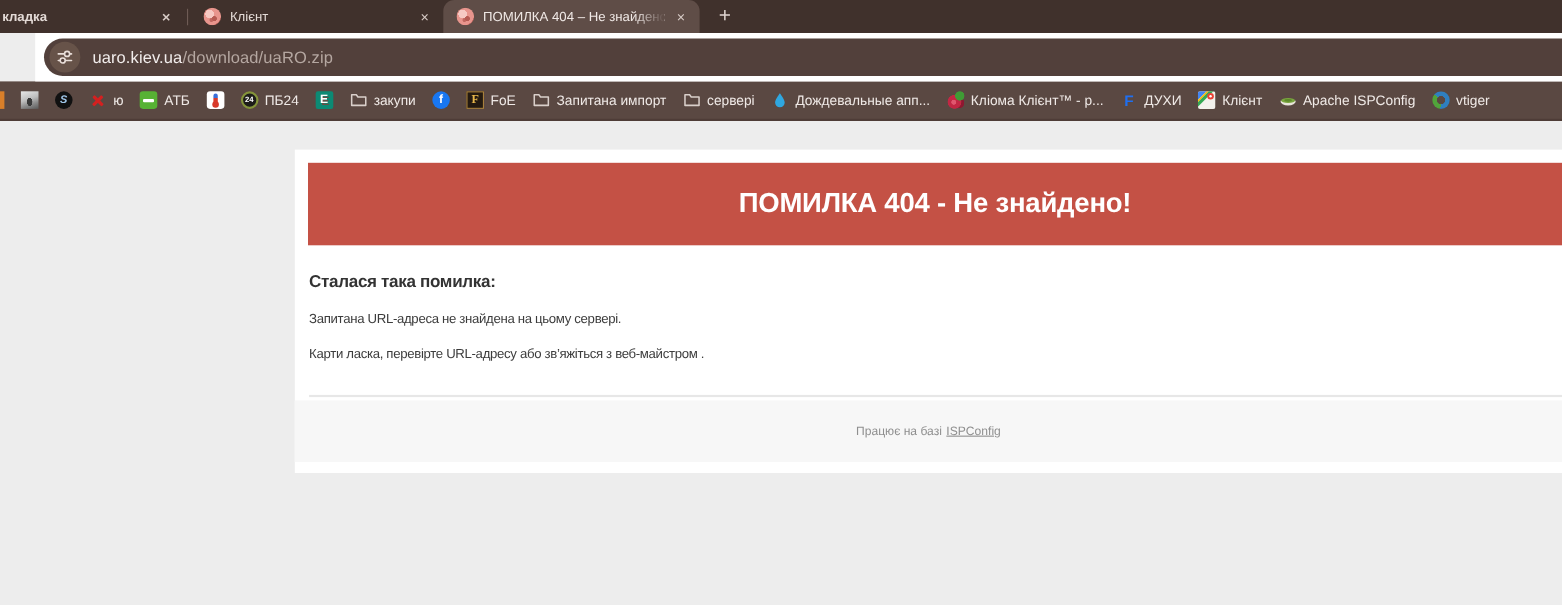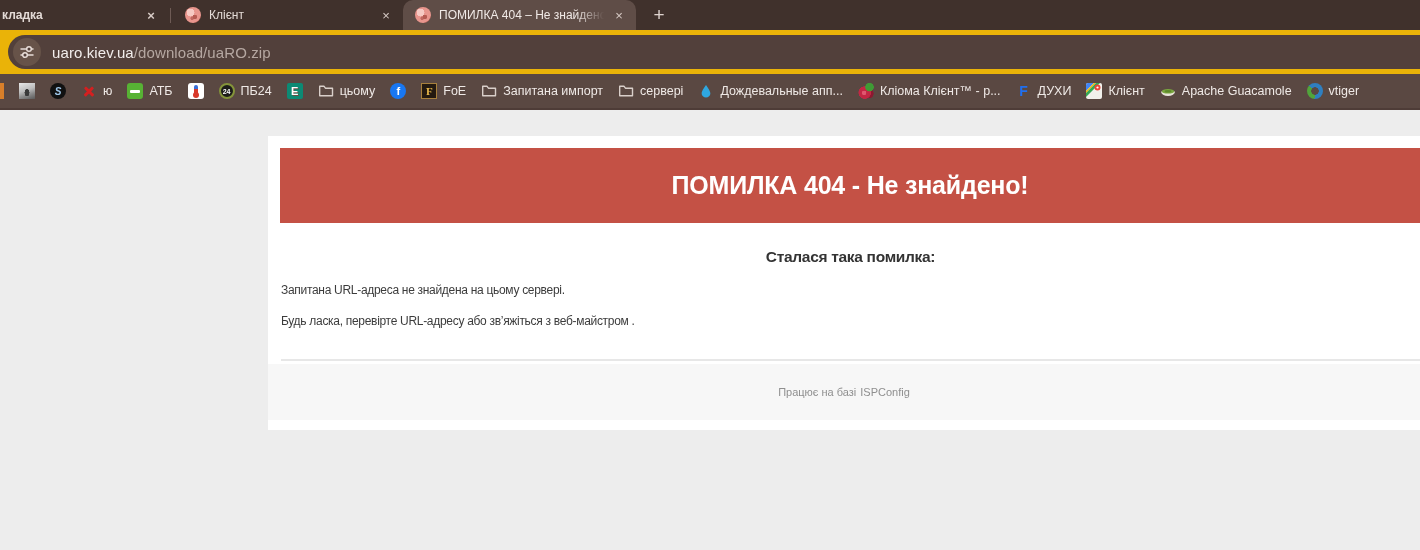--- a/index.html
+++ b/index.html
@@ -20,21 +20,21 @@
   .tab-sep { width:1px; height:15px; background:#6e5b55; margin:0 2px 7px 2px; align-self:flex-end; }
   .favicon { width:16px; height:16px; border-radius:50%; flex:0 0 auto; margin-right:8px;
       background:
         radial-gradient(circle at 62% 62%, #b55a52 0 2px, transparent 2.5px),
         radial-gradient(circle at 45% 70%, #c06760 0 1.5px, transparent 2px),
         radial-gradient(circle at 35% 35%, #f6c9c3 0 26%, #e8958d 27% 72%, #d4736b 73% 100%); }
   .newtab { width:26px; height:26px; margin:0 0 2px 10px; display:flex; align-items:center; justify-content:center;
       color:#ded3cf; font-size:19px; cursor:pointer; border-radius:50%; }
 
   
-  .toolbar { height:44px; background:#eab308; position:relative; }
+  .toolbar { height:44px; background:#ffffff; position:relative;margin-left:32px; }
   .omnibox { position:absolute; left:8px; right:-20px; top:5px; height:34px; border-radius:17px;
       background:#52403b; display:flex; align-items:center; }
   .omni-icon-wrap { width:28px; height:28px; border-radius:50%; background:#675349; margin-left:5px;
       display:flex; align-items:center; justify-content:center; flex:0 0 auto; cursor:pointer; }
   .omni-url { margin-left:11px; font-size:15px; letter-spacing:.1px; white-space:nowrap; }
   .omni-host { color:#f2edec; }
   .omni-path { color:#b5a7a1; }
 
   
   .bookmarks { height:36px; background:#5a4842; border-bottom:2px solid #4e3c37; display:flex; align-items:center; gap:15px; overflow:hidden; }
@@ -67,26 +67,26 @@
       radial-gradient(circle at 68% 66%, #8c1830 0 4.5px, transparent 5px); }
   .ic-vtiger { border-radius:50%; background:
       radial-gradient(circle at center, #5a4842 0 3.5px, transparent 4px),
       conic-gradient(from 40deg, #2f7fc0 0 40%, #51a43b 40% 75%, #2f7fc0 75% 100%); }
 
   
   .page { position:absolute; top:112px; left:0; right:0; bottom:0; background:#ededed; }
   .card { position:absolute; left:268px; right:0; top:24px; background:#fff; padding-bottom:10px; }
   .banner { margin:12px 0 0 12px; height:75px; background:#c45145; display:flex; align-items:center; justify-content:center; }
   .banner h1 { color:#fff; font-size:25px; font-weight:bold; letter-spacing:-0.2px; }
-  .err-head { margin:25px 0 0 13px; font-size:15.5px; font-weight:bold; color:#333; letter-spacing:-0.3px;text-align:center; }
+  .err-head { margin:25px 0 0 13px; font-size:15.5px; font-weight:bold; color:#333; letter-spacing:-0.3px; }
   .err-p { margin:17px 0 0 13px; font-size:12px; color:#3c3c3c; letter-spacing:-0.3px; }
   .divider { margin:31px 0 3px 13px; border-top:2px solid #e7e7e7; }
   .card-footer { height:56px; background:#f7f7f7; display:flex; align-items:center; justify-content:center;
       font-size:11px; color:#8f8f8f; }
-  .card-footer a { color:#8f8f8f; cursor:pointer; margin-left:4px; }
+  .card-footer a { color:#8f8f8f; text-decoration:underline; cursor:pointer; margin-left:4px; }
 </style>
 </head>
 <body>
 
 <div class="tabbar">
   <div class="tab tab-cut">
     <span class="tab-title">кладка</span>
     <span class="tab-close">×</span>
   </div>
   <div class="tab-sep"></div>
@@ -146,21 +146,21 @@
     </div>
   <div class="bm">
       <span class="bicon ic-epic">Е</span>
     </div>
   <div class="bm">
     <span class="bicon">
         <svg width="16" height="16" viewBox="0 0 16 16">
           <path d="M1.7 3.2h4.2l1.5 2h7.1v7.6H1.7z" fill="none" stroke="#d9cfca" stroke-width="1.4" stroke-linejoin="round"></path>
         </svg>
       </span>
-    <span>цьому</span>
+    <span>закупи</span>
   </div>
   <div class="bm">
       <span class="bicon ic-fb">f</span>
     </div>
   <div class="bm">
       <span class="bicon ic-foe">F</span>
       <span>FoE</span>
     </div>
   <div class="bm">
     <span class="bicon">
@@ -208,35 +208,35 @@
     <span>Клієнт</span>
   </div>
   <div class="bm">
     <span class="bicon">
         <svg width="16" height="16" viewBox="0 0 16 16">
           <path d="M1 8.5a7 4.5 0 0 0 14 0z" fill="#e8e4da"></path>
           <ellipse cx="8" cy="8.3" rx="6.3" ry="2.3" fill="#7aa63f"></ellipse>
           <ellipse cx="8" cy="8.2" rx="3.4" ry="1.3" fill="#5d8a2a"></ellipse>
         </svg>
       </span>
-    <span>Apache Guacamole</span>
+    <span>Apache ISPConfig</span>
   </div>
   <div class="bm">
       <span class="bicon ic-vtiger"></span>
       <span>vtiger</span>
     </div>
 </div>
 
 <div class="page">
   <div class="card">
     <div class="banner">
       <h1>ПОМИЛКА 404 - Не знайдено!</h1>
     </div>
     <div class="err-head">Сталася така помилка:</div>
     <p class="err-p">Запитана URL-адреса не знайдена на цьому сервері.</p>
-    <p class="err-p">Будь ласка, перевірте URL-адресу або зв’яжіться з веб-майстром .</p>
+    <p class="err-p">Карти ласка, перевірте URL-адресу або зв’яжіться з веб-майстром .</p>
     <div class="divider"></div>
     <div class="card-footer">
       <span>Працює на базі</span>
       <a>ISPConfig</a>
     </div>
   </div>
 </div>
 
 </body></html>

